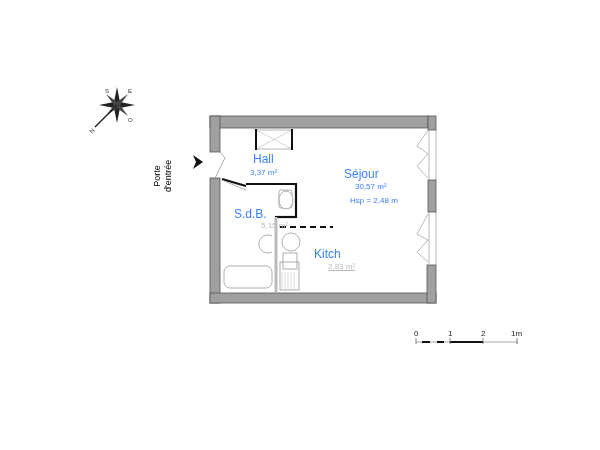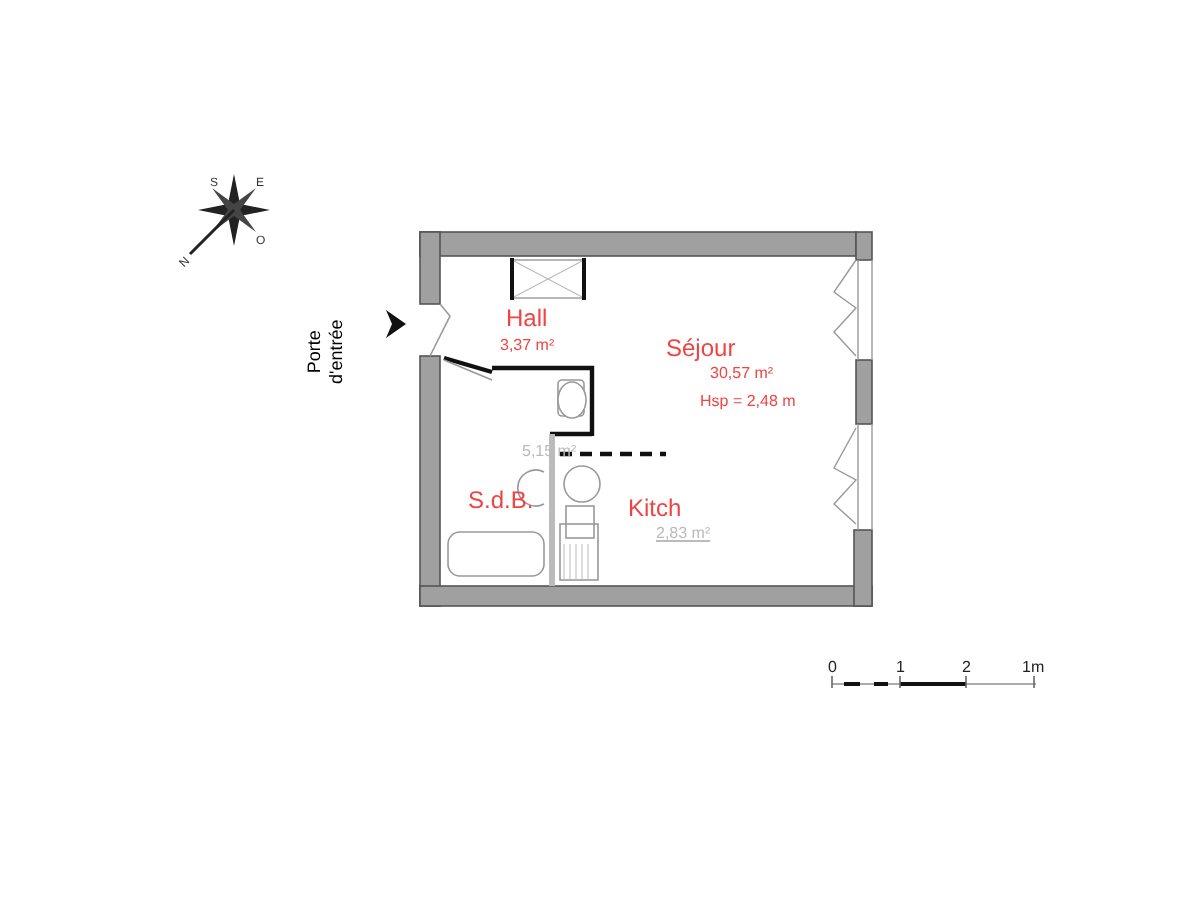--- a/index.html
+++ b/index.html
@@ -1,18 +1,18 @@
 <!DOCTYPE html>
 <html><head>
 <meta charset="utf-8">
 <style>
   html, body { margin:0; padding:0; background:#ffffff; }
   body { width:600px; height:450px; position:relative; overflow:hidden; font-family:"Liberation Sans", sans-serif; }
   svg { position:absolute; left:0; top:0; }
-  .lbl { position:absolute; color:#ef4444; white-space:nowrap; }
+  .lbl { position:absolute; color:#3b82f6; white-space:nowrap; }
   .room-name { font-size:12px; }
   .room-area { font-size:8px; }
   .faint { color:#bbb;padding-left:24px; }
   .scale-lbl { position:absolute; font-size:8px; color:#222; }
   .porte { position:absolute; left:150px; top:150px; transform:rotate(-90deg); transform-origin:left top; font-size:9px; line-height:11px; text-align:center; }
 </style>
 </head>
 <body>
 
 <svg width="600" height="450" viewBox="0 0 600 450">
@@ -107,25 +107,25 @@
 </svg>
 
 <div class="porte" style="left:152px; top:192px;">
   <div>Porte</div>
   <div>d'entrée</div>
 </div>
 
 <div class="lbl room-name" style="left:253px; top:152px;">Hall</div>
 <div class="lbl room-area" style="left:250px; top:168px;">3,37 m²</div>
 
-<div class="lbl room-name" style="left:333px; top:167px;">Séjour</div>
+<div class="lbl room-name" style="left:344px; top:167px;">Séjour</div>
 <div class="lbl room-area" style="left:355px; top:182px;">30,57 m²</div>
 <div class="lbl room-area" style="left:350px; top:196px;">Hsp = 2,48 m</div>
 
-<div class="lbl room-name" style="left:234px; top:207px;margin-top:36px;">S.d.B.</div>
+<div class="lbl room-name" style="left:234px; top:207px;">S.d.B.</div>
 <div class="lbl room-area faint" style="left:237px; top:221px;">5,15 m²</div>
 
 <div class="lbl room-name" style="left:302px; top:247px;margin-left:12px;">Kitch</div>
 <div class="lbl room-area faint" style="left:304px; top:262px;text-decoration:underline;">2,83 m²</div>
 
 <div class="scale-lbl" style="left:414px; top:329px;">0</div>
 <div class="scale-lbl" style="left:448px; top:329px;">1</div>
 <div class="scale-lbl" style="left:481px; top:329px;">2</div>
 <div class="scale-lbl" style="left:511px; top:329px;">1m</div>
 

